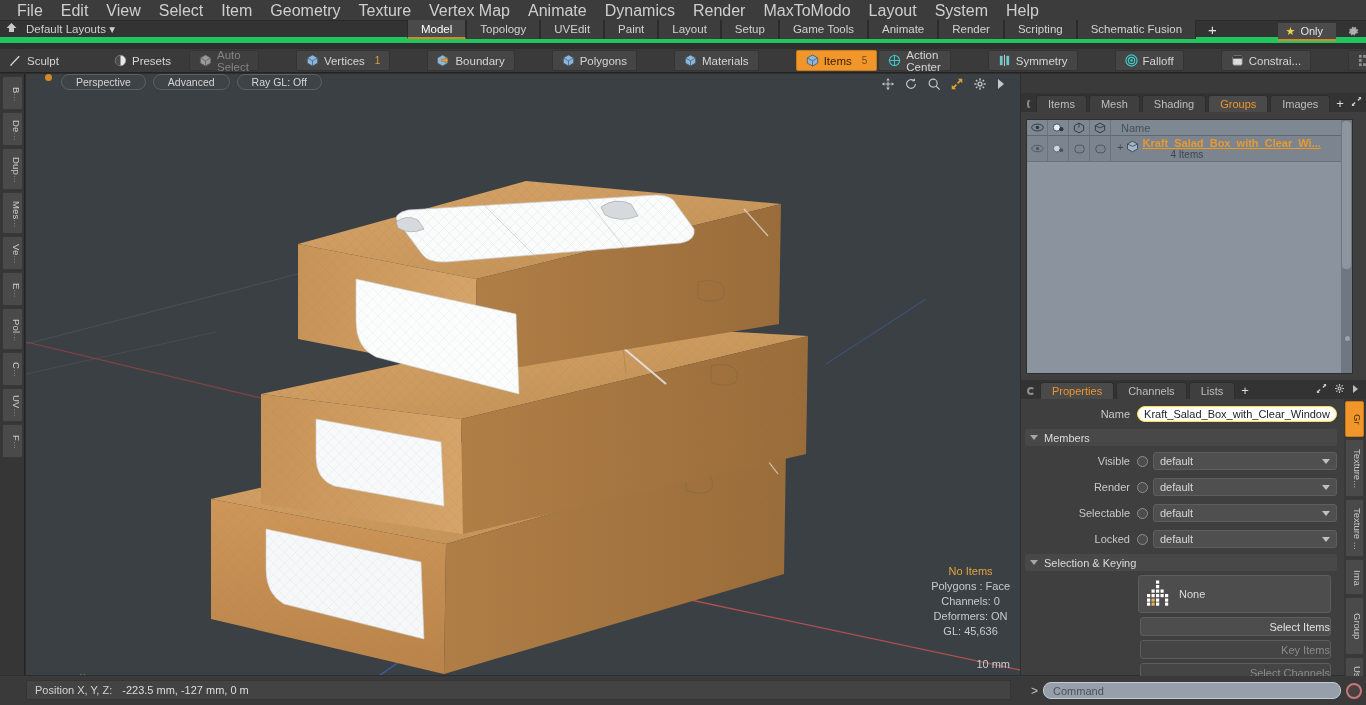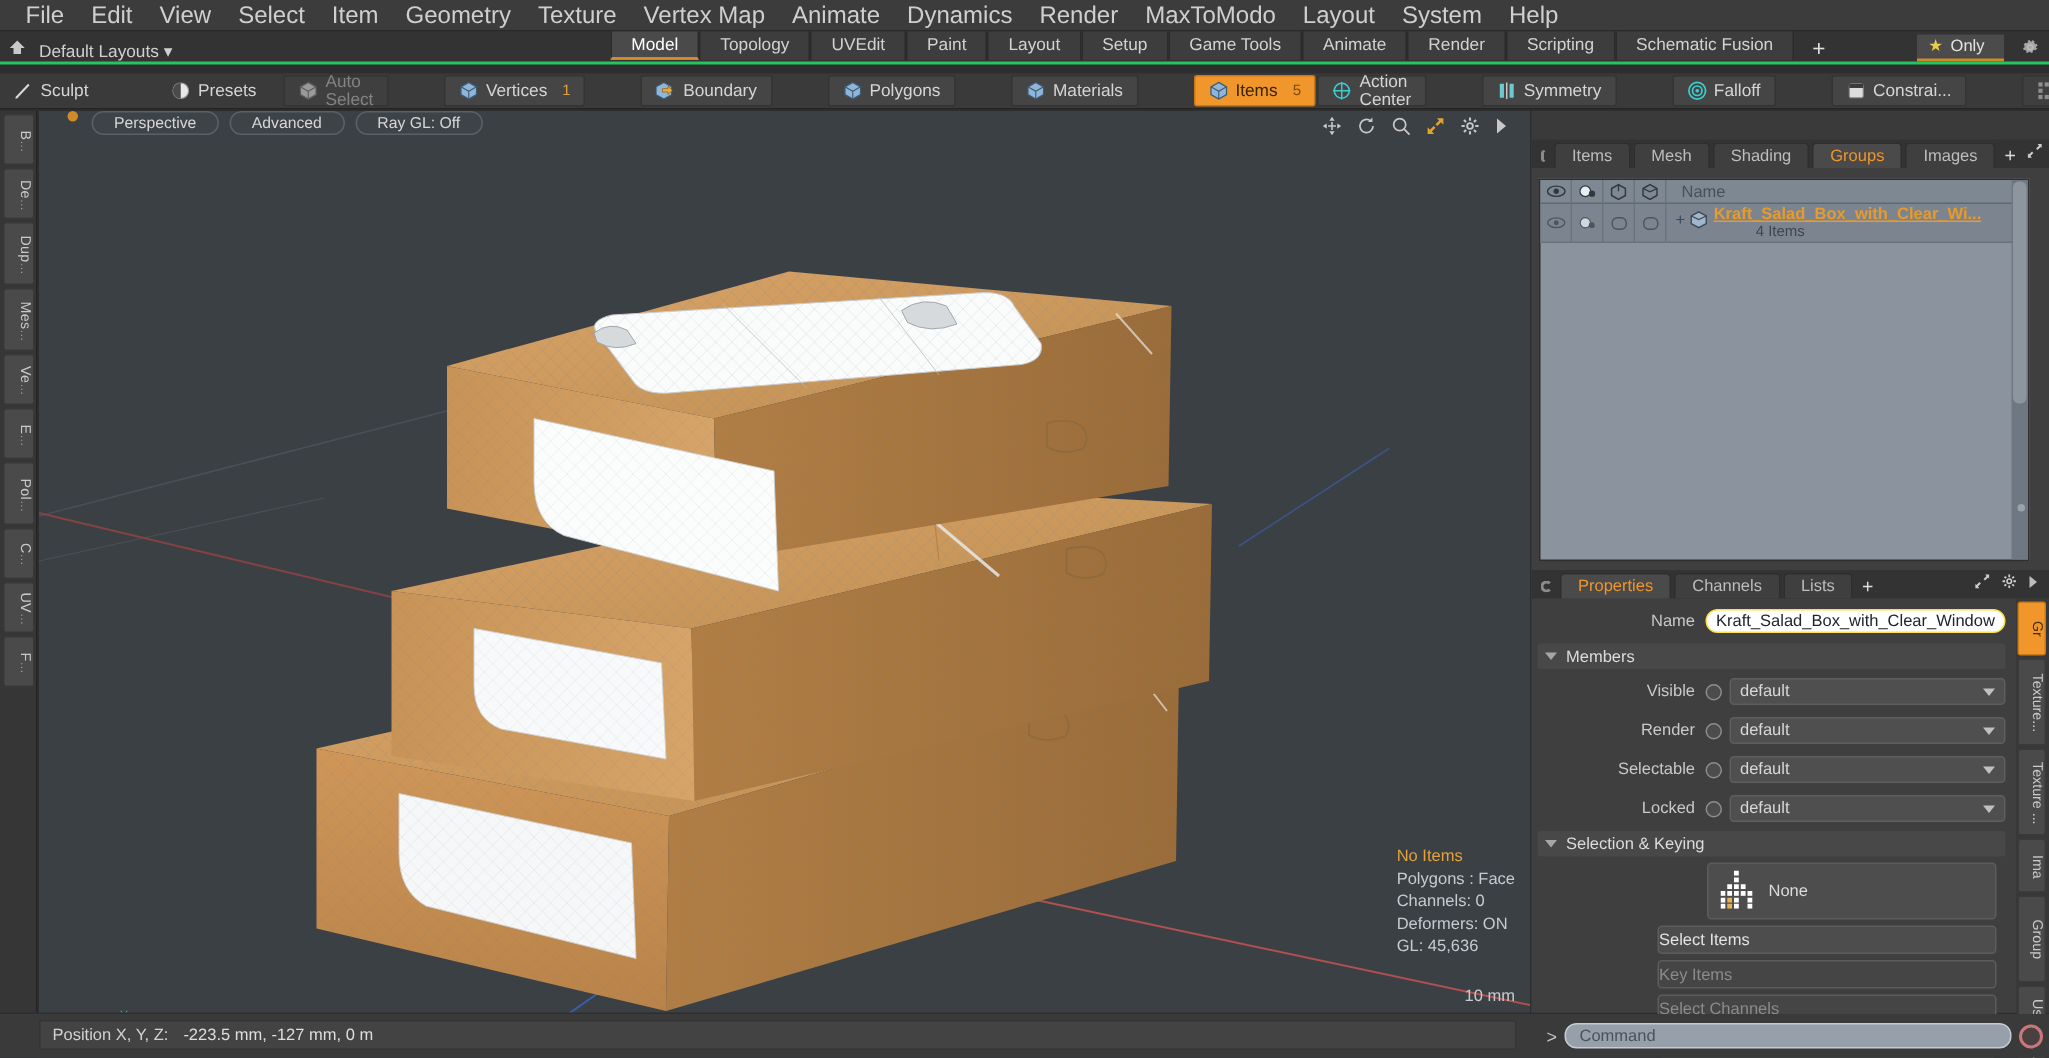--- a/index.html
+++ b/index.html
@@ -19,22 +19,22 @@
     border-bottom: 1px solid #2a2a2a;
   }
   .menubar .mi {
     padding: 0 9px; height: 21px; line-height: 21px; color:#cfcfcf; font-size:16px;
     cursor: default;
   }
 
   
   .layoutbar {
     position: absolute; left:0; top:21px; width:1366px; height:22px;
-    background: #333333; display:flex; align-items:flex-end;
-    border-bottom:2px solid #22c55e;
+    background: #333333; display:flex; align-items:center;
+    border-bottom:6px solid #22c55e;
   }
   .layoutbar .homeico {
     width:22px; text-align:center; color:#c9c9c9; font-size:11px;
   }
   .defaultlayouts { color:#d0d0d0; font-size:11.5px; padding-left:4px; }
   .lo-tabs { display:flex; align-items:center; margin-left:292px; height:22px; }
   .lo-tab {
     height:19px; line-height:19px; padding:0 13px; font-size:11.5px;
     color:#d2d2d2; background:#3d3d3d;
     border-left:1px solid #2b2b2b; border-right:1px solid #2b2b2b;
@@ -98,21 +98,21 @@
   .vp-btn {
     height:16px; line-height:15px; padding:0 14px; font-size:10.5px; color:#d6d6d6;
     border:1px solid #5a6068; border-radius:8px; margin-right:7px;
     background:rgba(255,255,255,0.02);
   }
   .vp-icons { position:absolute; right:14px; top:3px; display:flex; gap:9px; align-items:center; }
   .vp-icons svg { display:block; }
 
   .vp-canvas { position:absolute; inset:0; }
   .vp-stats {
-    position:absolute; right:10px; bottom:36px; text-align:left;
+    position:absolute; right:10px; bottom:36px; text-align:center;
     font-size:11px; line-height:15px; color:#c7cbd0; z-index:3;
   }
   .vp-stats .hl { color:#e3a33c; }
   .vp-scale { position:absolute; right:10px; bottom:5px; font-size:11px; color:#c7cbd0; z-index:3; }
 
   
   .rightpanel {
     position:absolute; left:1021px; top:74px; width:345px; height:601px;
     background:#3a3a3a;
   }
@@ -174,21 +174,21 @@
     display:flex; align-items:center; padding:0 6px; font-size:11px; color:#d8d8d8; position:relative;
   }
   .dropdown .caret { position:absolute; right:6px; width:0;height:0;
     border-left:4px solid transparent;border-right:4px solid transparent;border-top:5px solid #c0c0c0; }
   .btnrow { display:flex; justify-content:flex-end; padding-right:6px; margin-bottom:4px; }
   .selnone {
     width:193px; height:38px; background:#4d4d4d; border:1px solid #5c5c5c; border-radius:3px;
     display:flex; align-items:center; padding-left:8px; gap:10px; font-size:11px; color:#dcdcdc;
   }
   .pbtn {
-    width:226px; height:19px; line-height:18px; text-align:left; font-size:11px;
+    width:191px; height:19px; line-height:18px; text-align:right; font-size:11px;
     background:#4d4d4d; border:1px solid #5c5c5c; border-radius:3px; color:#e2e2e2;
   }
   .pbtn.dim { color:#8b8b8b; background:#454545; }
 
   
   .rightstrip { position:absolute; right:0; top:19px; width:22px; bottom:0; background:#383838; }
   .rvtab {
     width:19px; margin:2px 0 0 1px; background:#4a4a4a; border:1px solid #3a3a3a; border-radius:2px;
     writing-mode: vertical-rl; text-orientation:mixed; font-size:9.5px; color:#cacaca;
     text-align:center; padding:5px 0 4px 0;

